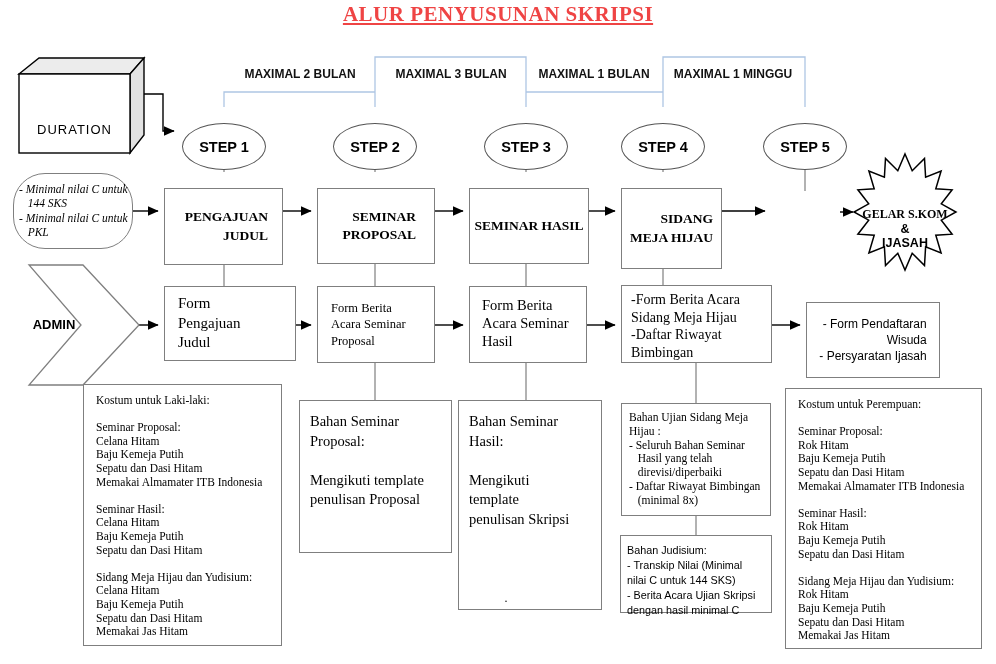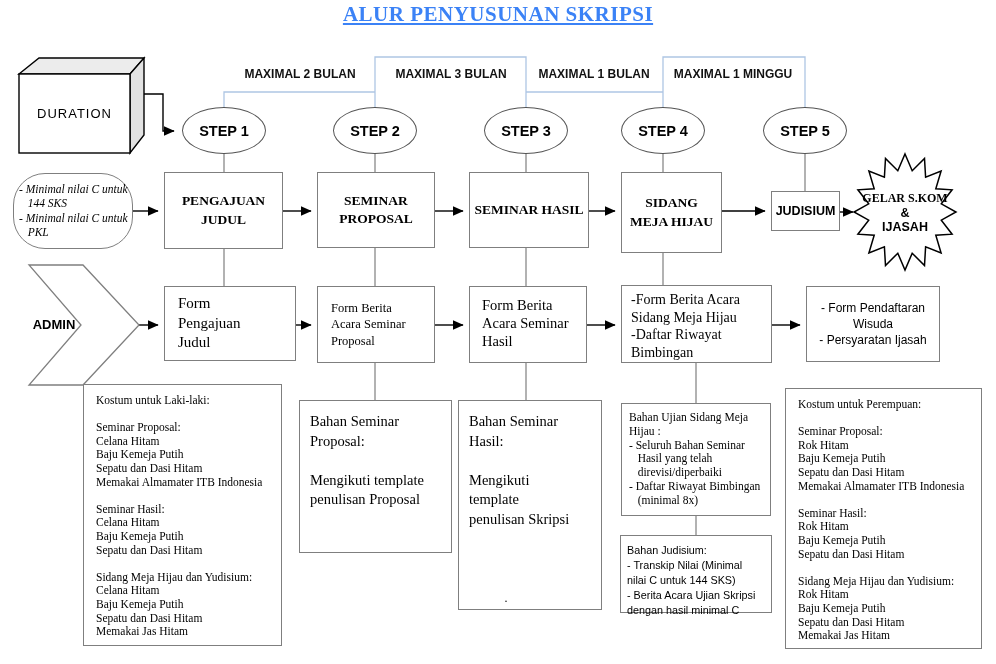--- a/index.html
+++ b/index.html
@@ -9,26 +9,26 @@
     font-family:"Liberation Sans", sans-serif; overflow:hidden;
   }
   #conn { position:absolute; left:0; top:0; z-index:0; }
   .abs { position:absolute; z-index:1; }
   .box {
     position:absolute; z-index:1; background:#fff;
     border:1px solid #7f7f7f;
   }
   .serif { font-family:"Liberation Serif", serif; }
   .sans  { font-family:"Liberation Sans", sans-serif; }
-  .ctr   { display:flex; align-items:center; justify-content:center; text-align:center; }
+  .ctr   { display:flex; align-items:center; justify-content:center; text-align:right;margin-top:16px; }
   .pre   { white-space:pre-wrap; }
   .title {
     left:0; top:2px; width:996px; text-align:center;
     font-family:"Liberation Serif", serif; font-weight:bold; font-size:21px;
-    text-decoration:underline; letter-spacing:.5px; color:#3b82f6;
+    text-decoration:underline; letter-spacing:.5px; color:#ef4444;
   }
   .tl-label {
     top:67px; width:150px; text-align:center;
     font-weight:bold; font-size:12px; color:#111;
   }
   .step {
     top:107px; width:84px; height:47px; border:1px solid #555;
     border-radius:50%; background:#fff; font-weight:bold; font-size:14.5px; color:#000;
   }
   .stage { font-family:"Liberation Serif", serif; font-weight:bold; font-size:13.5px; line-height:1.35; color:#000; }
@@ -112,21 +112,20 @@
 
   <div class="box serif pre" style="left:13px;top:173px;width:120px;height:76px;font-style:italic;font-size:11.5px;line-height:1.25;padding:8px 4px 0 5px;border-radius:32px;">- Minimal nilai C untuk
    144 SKS
 - Minimal nilai C untuk
    PKL</div>
 
   <div class="box stage ctr" style="left:317px;top:172px;width:118px;height:76px;padding:0 18px;">SEMINAR PROPOSAL</div>
   <div class="box stage ctr" style="left:164px;top:172px;width:119px;height:77px;padding:0 14px;">PENGAJUAN JUDUL</div>
   <div class="box stage ctr" style="left:469px;top:172px;width:120px;height:76px;padding:16px 4px;">SEMINAR HASIL</div>
   <div class="box stage ctr" style="left:621px;top:172px;width:101px;height:81px;padding:0 8px;">SIDANG MEJA HIJAU</div>
-  <div class="box ctr sans" style="left:771px;top:191px;width:69px;height:40px;font-weight:bold;font-size:12.5px;">JUDISIUM</div>
 
   <div class="abs ctr" style="left:853px;top:183px;width:104px;height:58px;flex-direction:column;font-weight:bold;color:#000;">
     <span class="serif" style="font-size:12px;">GELAR S.KOM</span>
     <span class="sans" style="font-size:12.5px;">&amp;</span>
     <span class="sans" style="font-size:12.5px;">IJASAH</span>
   </div>
 
   <div class="abs sans" style="left:23px;top:317px;width:62px;text-align:center;font-weight:bold;font-size:13px;">ADMIN</div>
 
   <div class="box serif pre" style="left:164px;top:286px;width:132px;height:75px;font-size:15px;line-height:1.3;padding:7px 6px 0 13px;">Form

